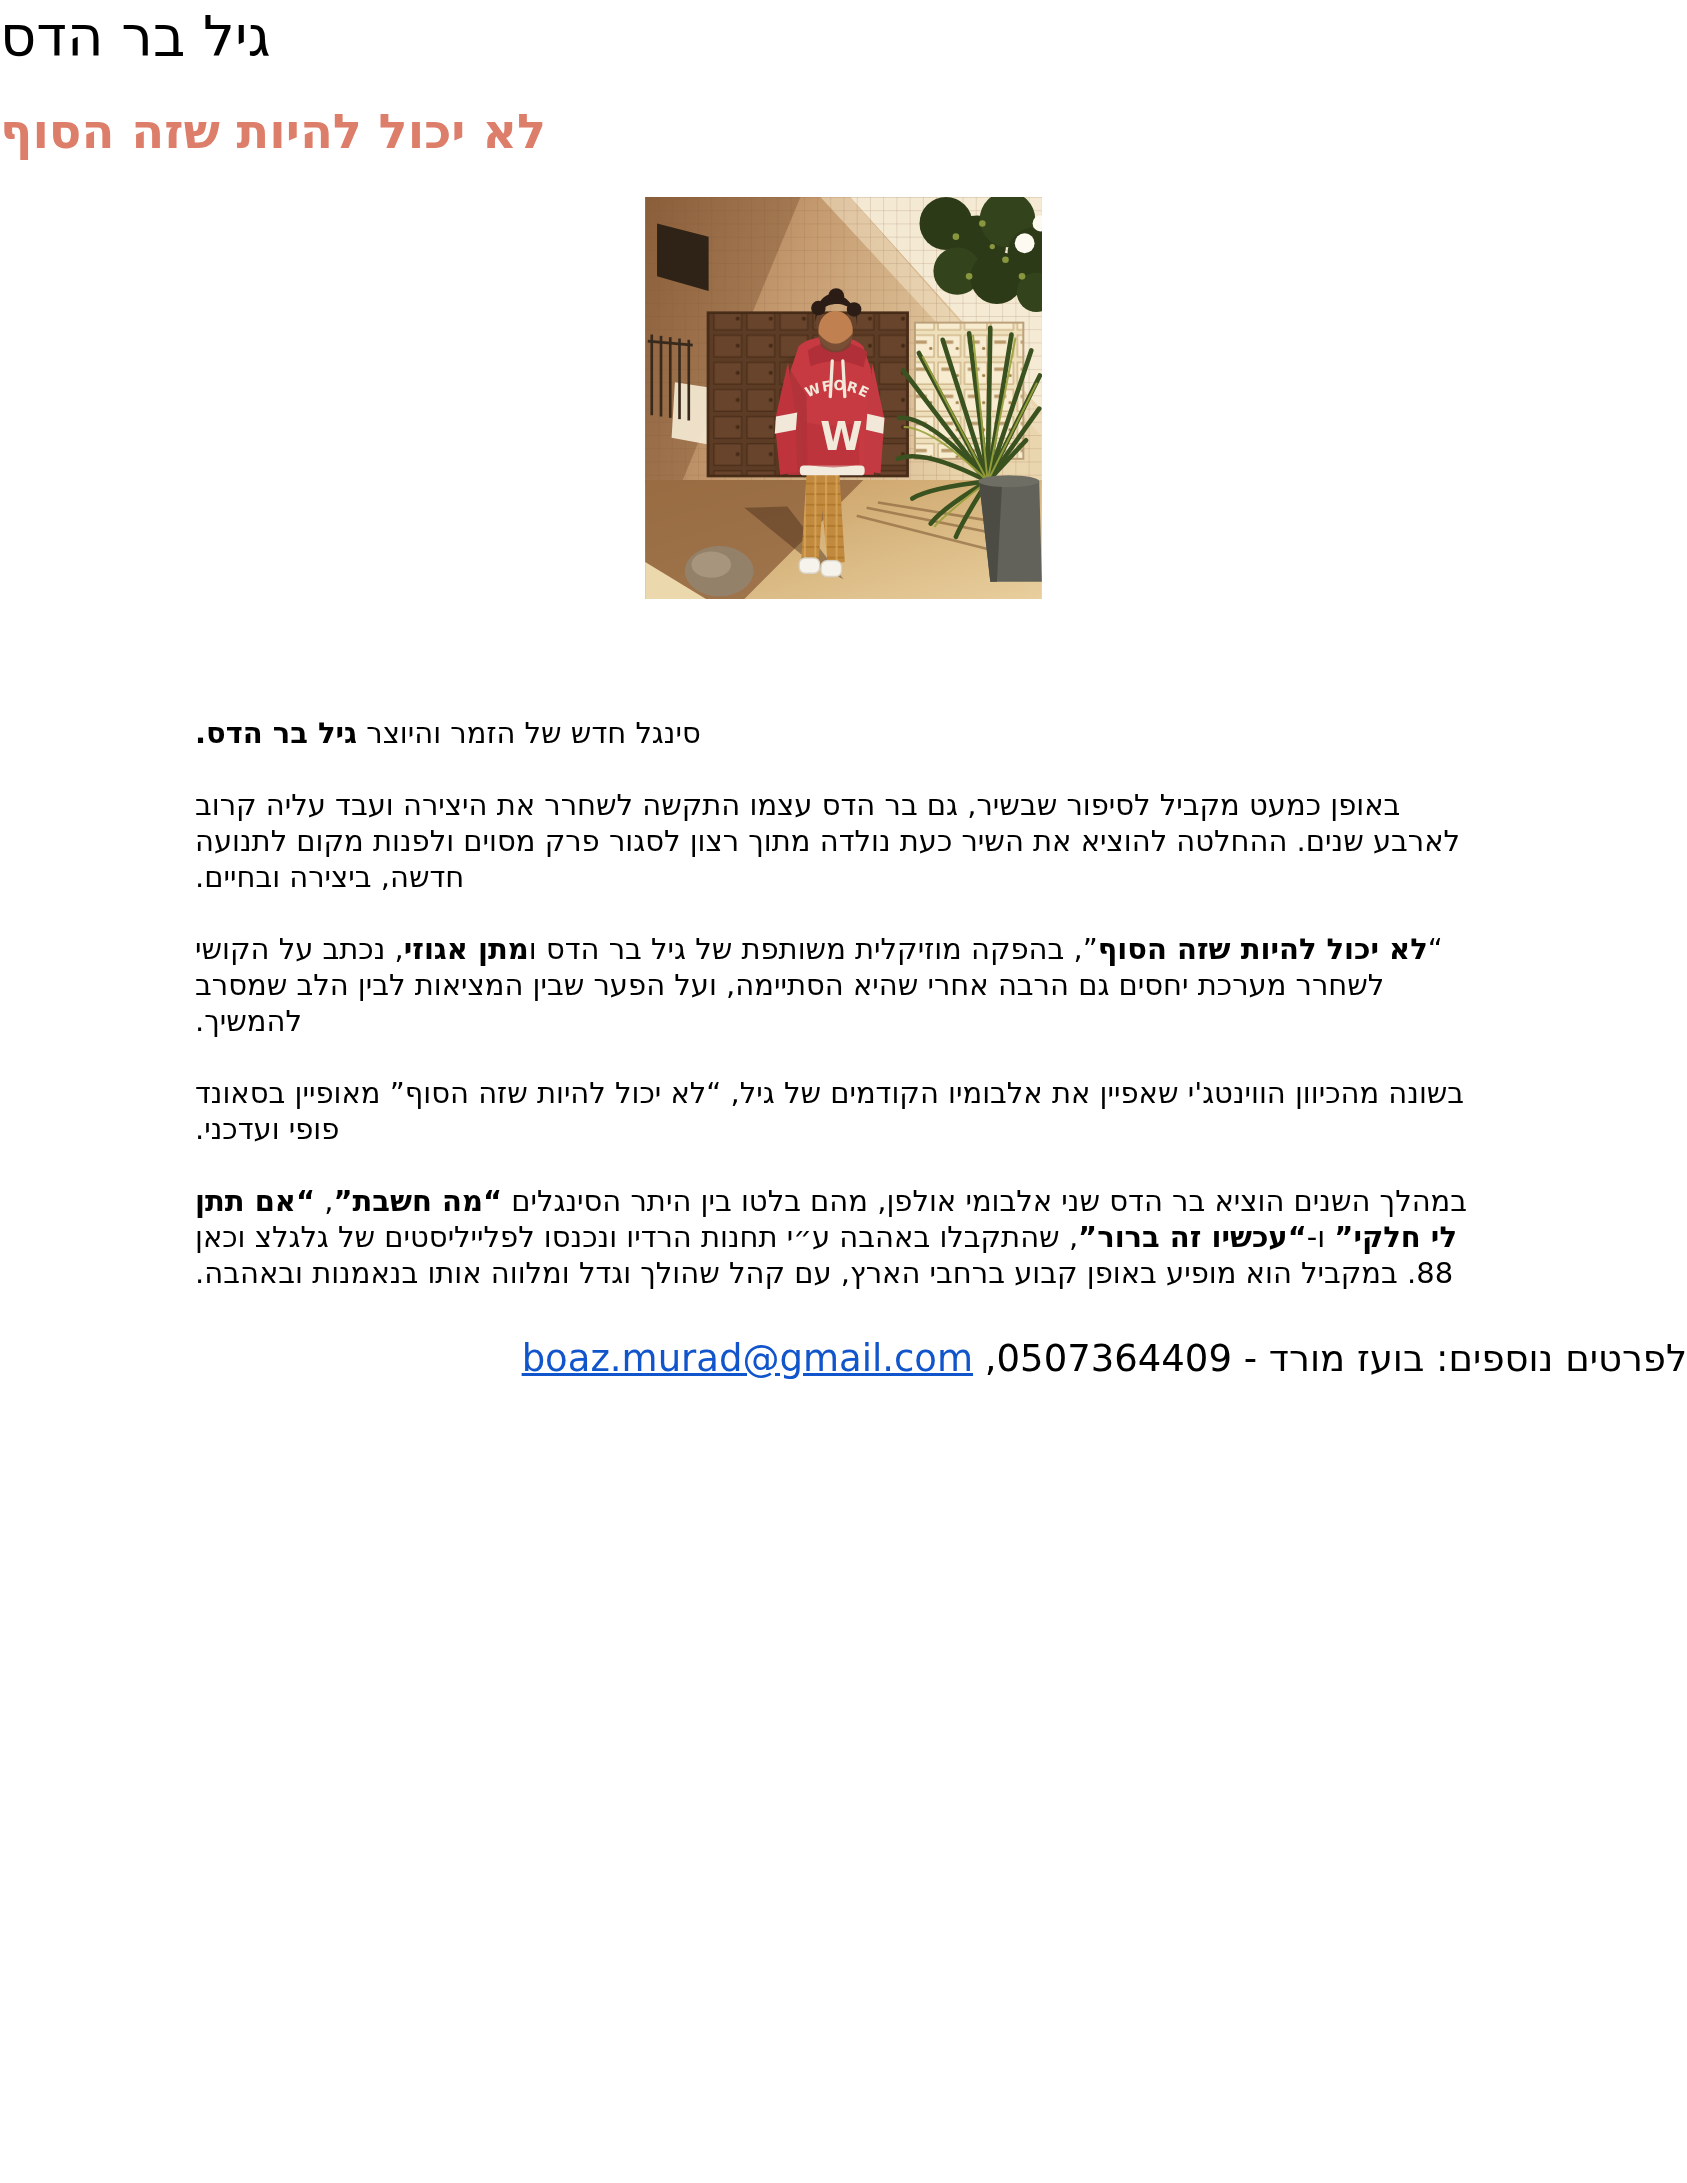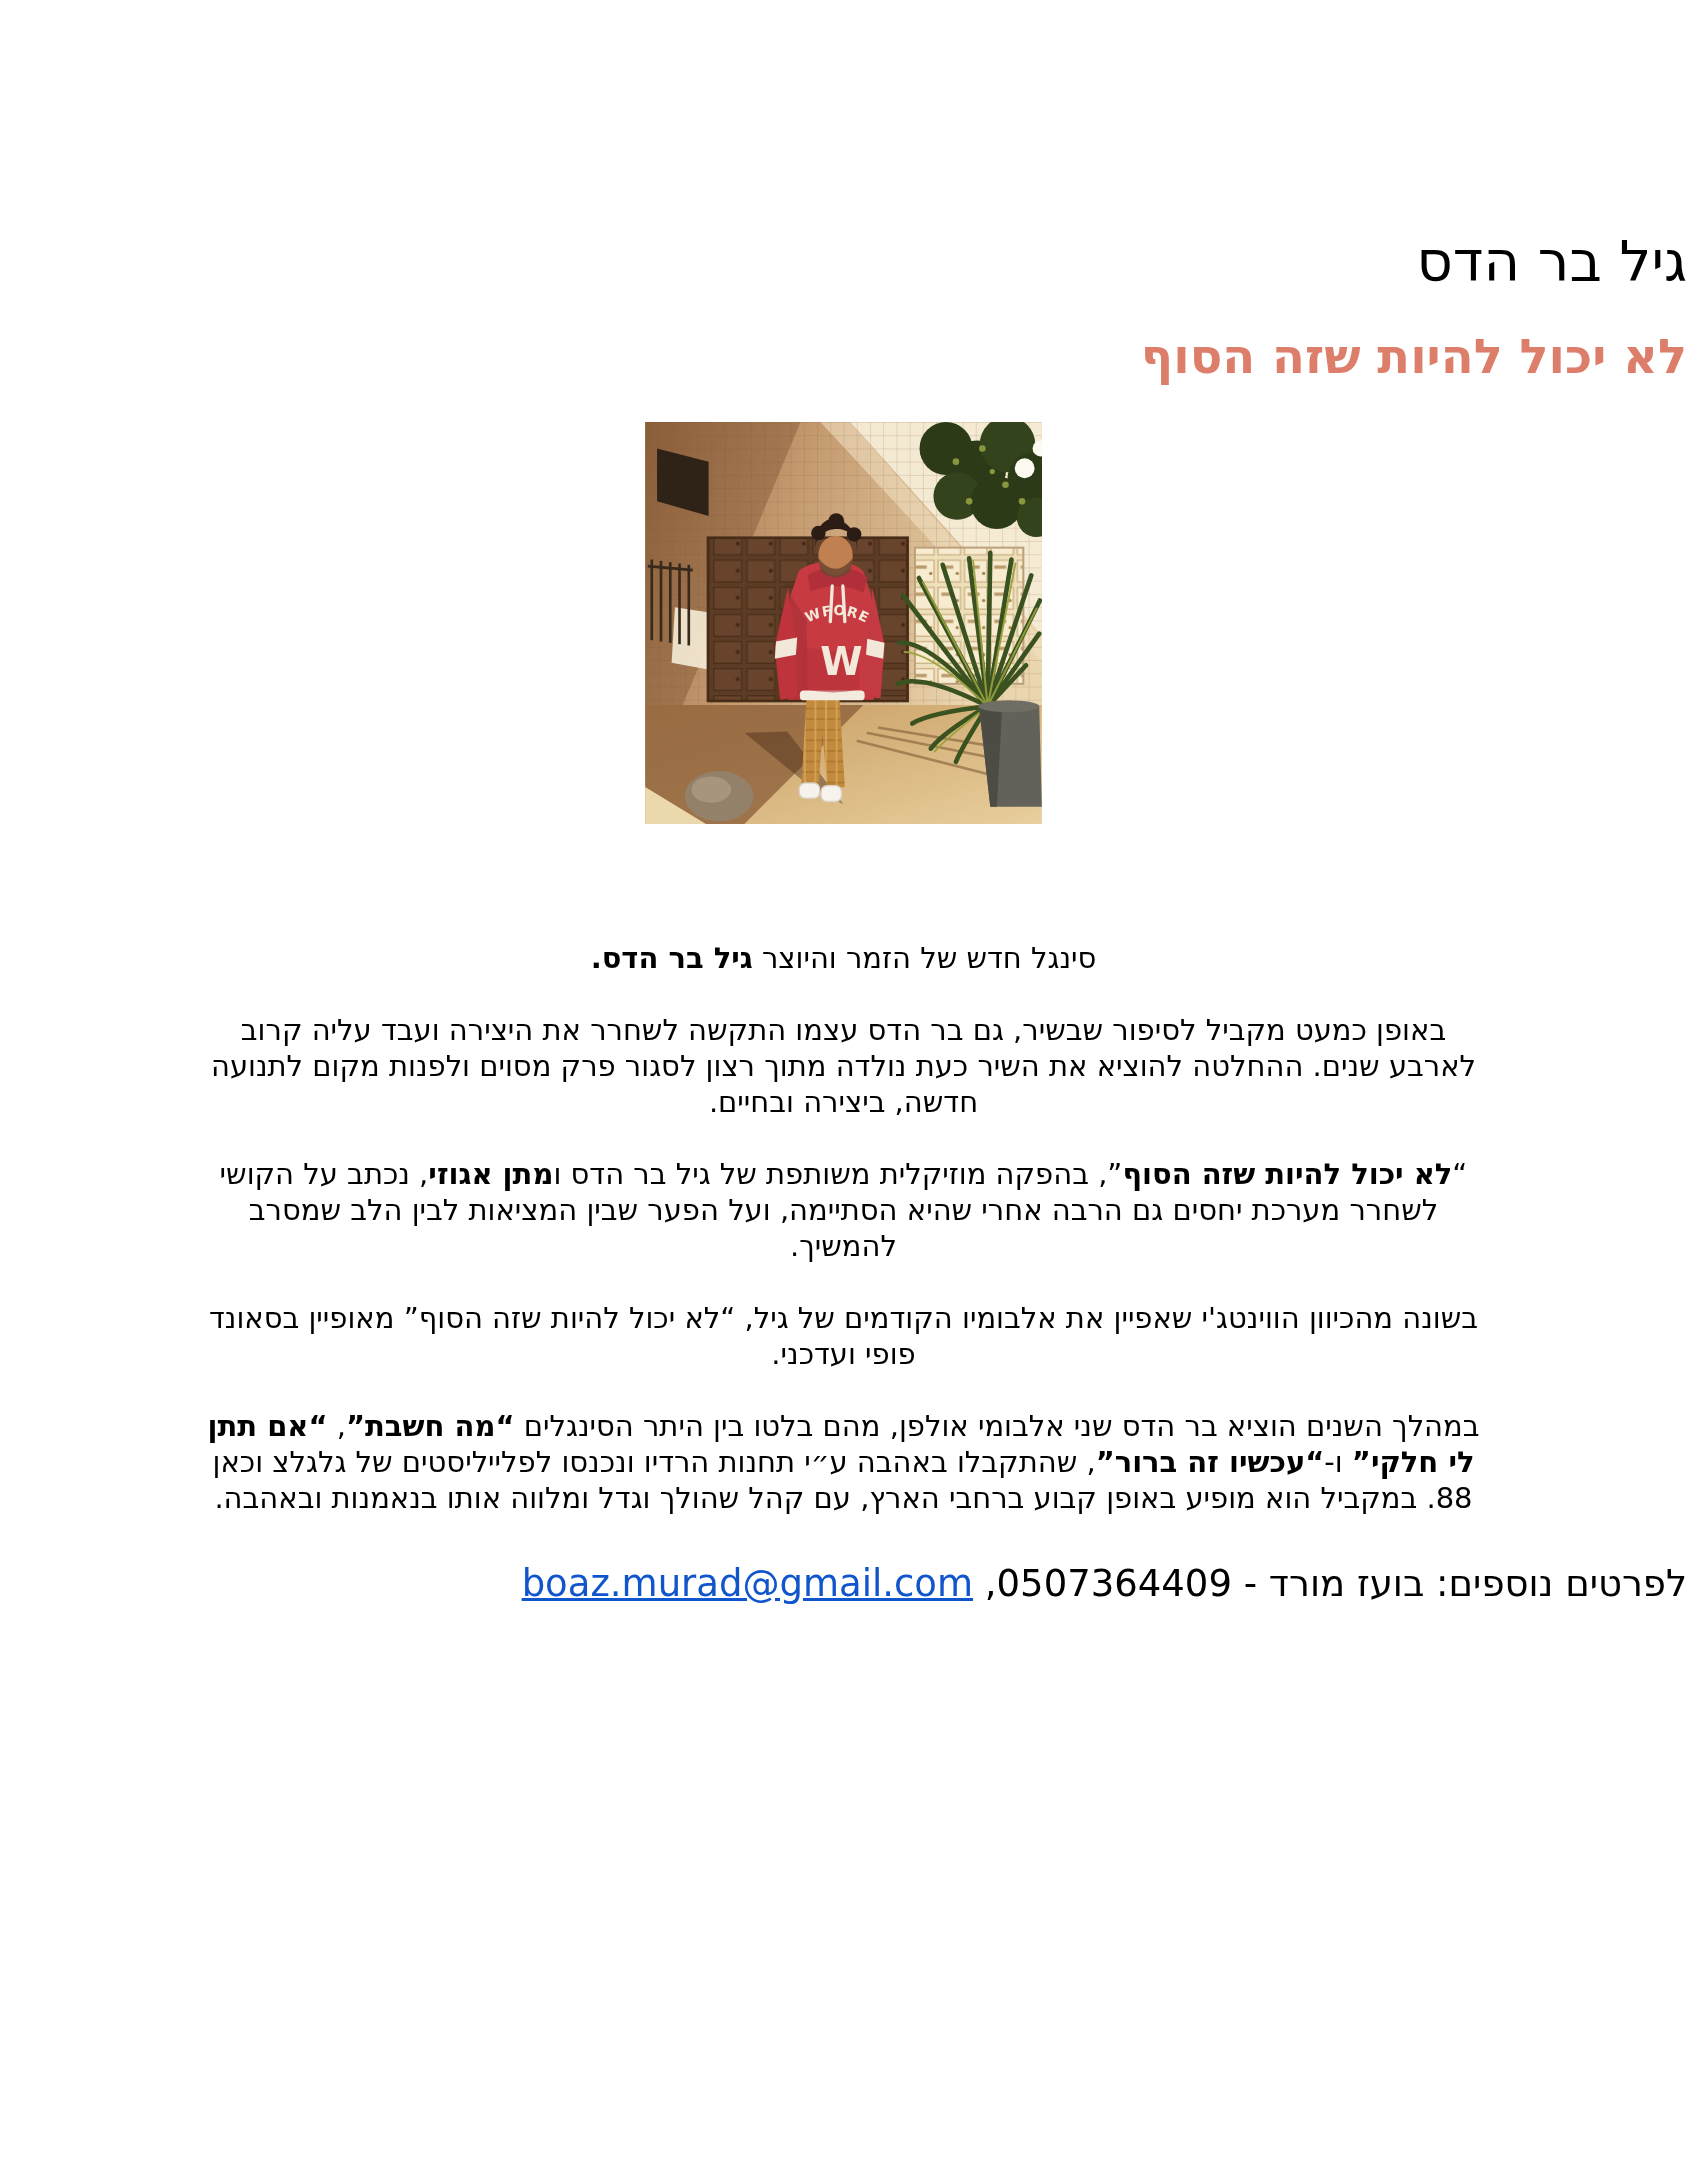--- a/index.html
+++ b/index.html
@@ -5,21 +5,21 @@
   html, body { margin: 0; padding: 0; background: #ffffff; }
   .page {
     position: relative;
     width: 1687px;
     height: 2183px;
     background: #ffffff;
     font-family: "DejaVu Sans", "Liberation Sans", sans-serif;
     color: #000000;
     overflow: hidden;
   }
-  .doc-header { padding-top: 225px; text-align: right; direction: rtl; }
+  .doc-header { text-align: left; direction: rtl; }
   .doc-title {
     font-size: 56px;
     line-height: 73px;
     font-weight: 400;
     color: #000000;
     margin: 0;
   }
   .doc-subtitle {
     margin: 25px 0 0 0;
     font-size: 48px;
@@ -29,21 +29,21 @@
   }
   .photo-figure {
     width: 397px;
     height: 402px;
     margin: 33px auto 0 auto;
   }
   .photo-figure svg { display: block; width: 397px; height: 402px; }
   .doc-body {
     direction: rtl;
     margin: 116px 195px 0 195px;
-    text-align: center;
+    text-align: left;
   }
   .body-para {
     font-size: 29px;
     line-height: 36px;
     margin: 0 0 36px 0;
     color: #000000;
   }
   .contact-line {
     direction: rtl;
     text-align: right;

